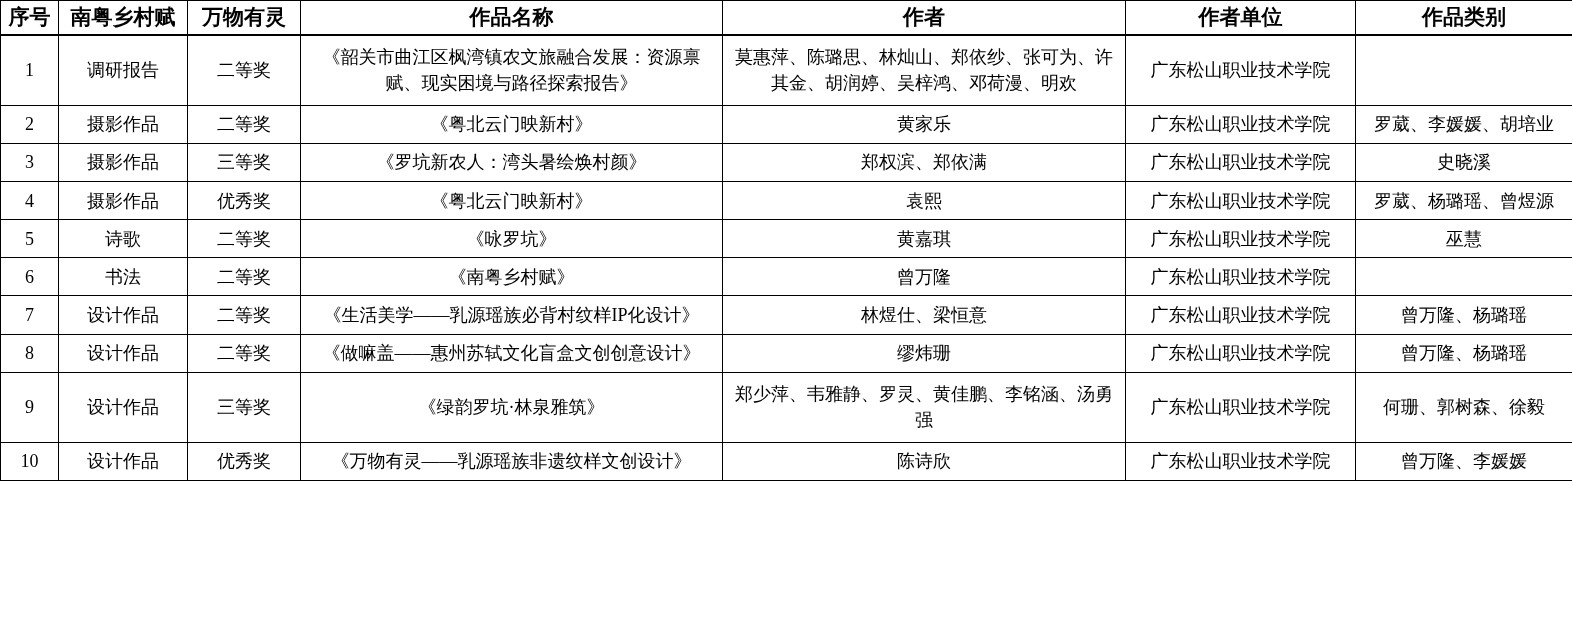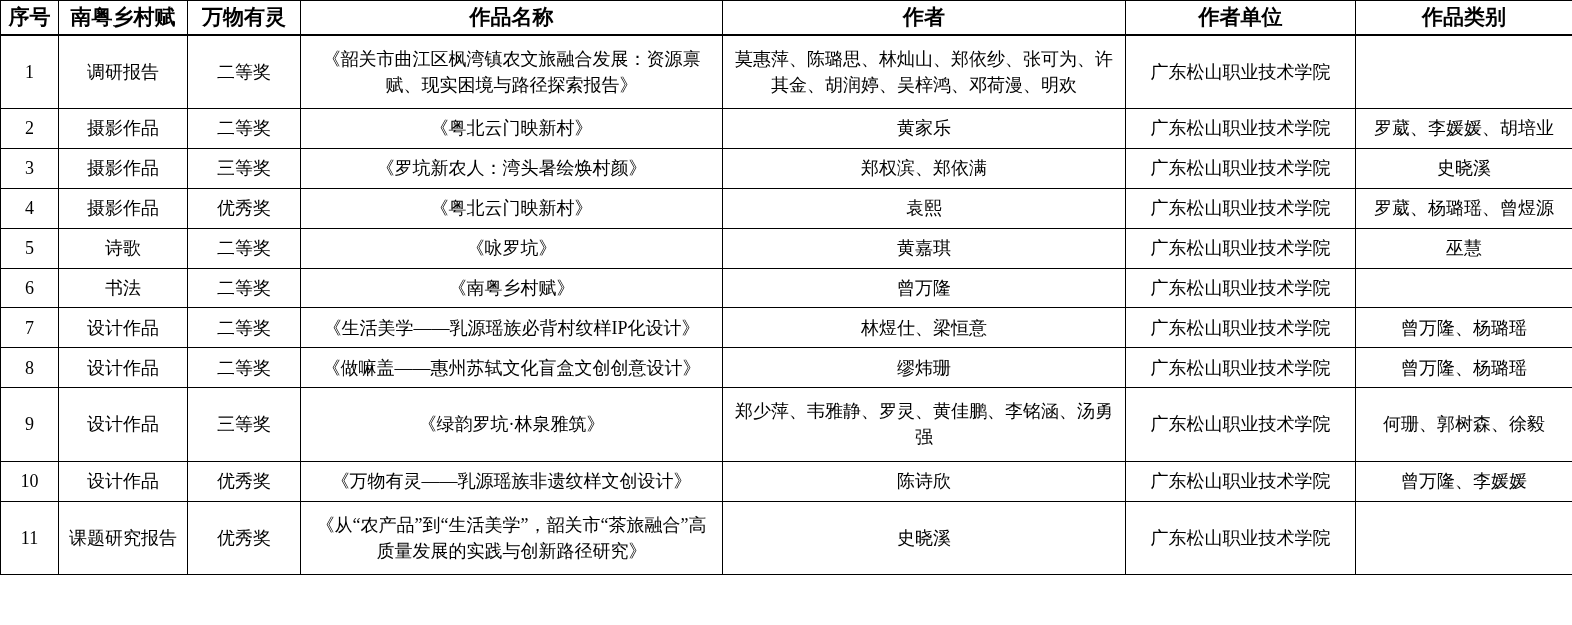--- a/index.html
+++ b/index.html
@@ -9,21 +9,21 @@
   }
   body {
     width: 1572px;
     height: 625px;
     overflow: hidden;
     font-family: "Liberation Serif", "DejaVu Serif", serif;
     color: #000000;
   }
   table.awards {
     width: 1572px;
-    height: 575px;
+    height: 481px;
     border-collapse: collapse;
     table-layout: fixed;
     background: #ffffff;
   }
   table.awards th, table.awards td {
     border: 1.5px solid #000000;
     text-align: center;
     vertical-align: middle;
     padding: 2px 8px;
     overflow: hidden;
@@ -159,23 +159,14 @@
       </tr>
       <tr>
         <td>10</td>
         <td>设计作品</td>
         <td>优秀奖</td>
         <td>《万物有灵——乳源瑶族非遗纹样文创设计》</td>
         <td>陈诗欣</td>
         <td>广东松山职业技术学院</td>
         <td>曾万隆、李媛媛</td>
       </tr>
-      <tr>
-        <td>11</td>
-        <td>课题研究报告</td>
-        <td>优秀奖</td>
-        <td>《从“农产品”到“生活美学”，韶关市“茶旅融合”高质量发展的实践与创新路径研究》</td>
-        <td>史晓溪</td>
-        <td>广东松山职业技术学院</td>
-        <td></td>
-      </tr>
     </tbody>
 </table>
 
 </body></html>

